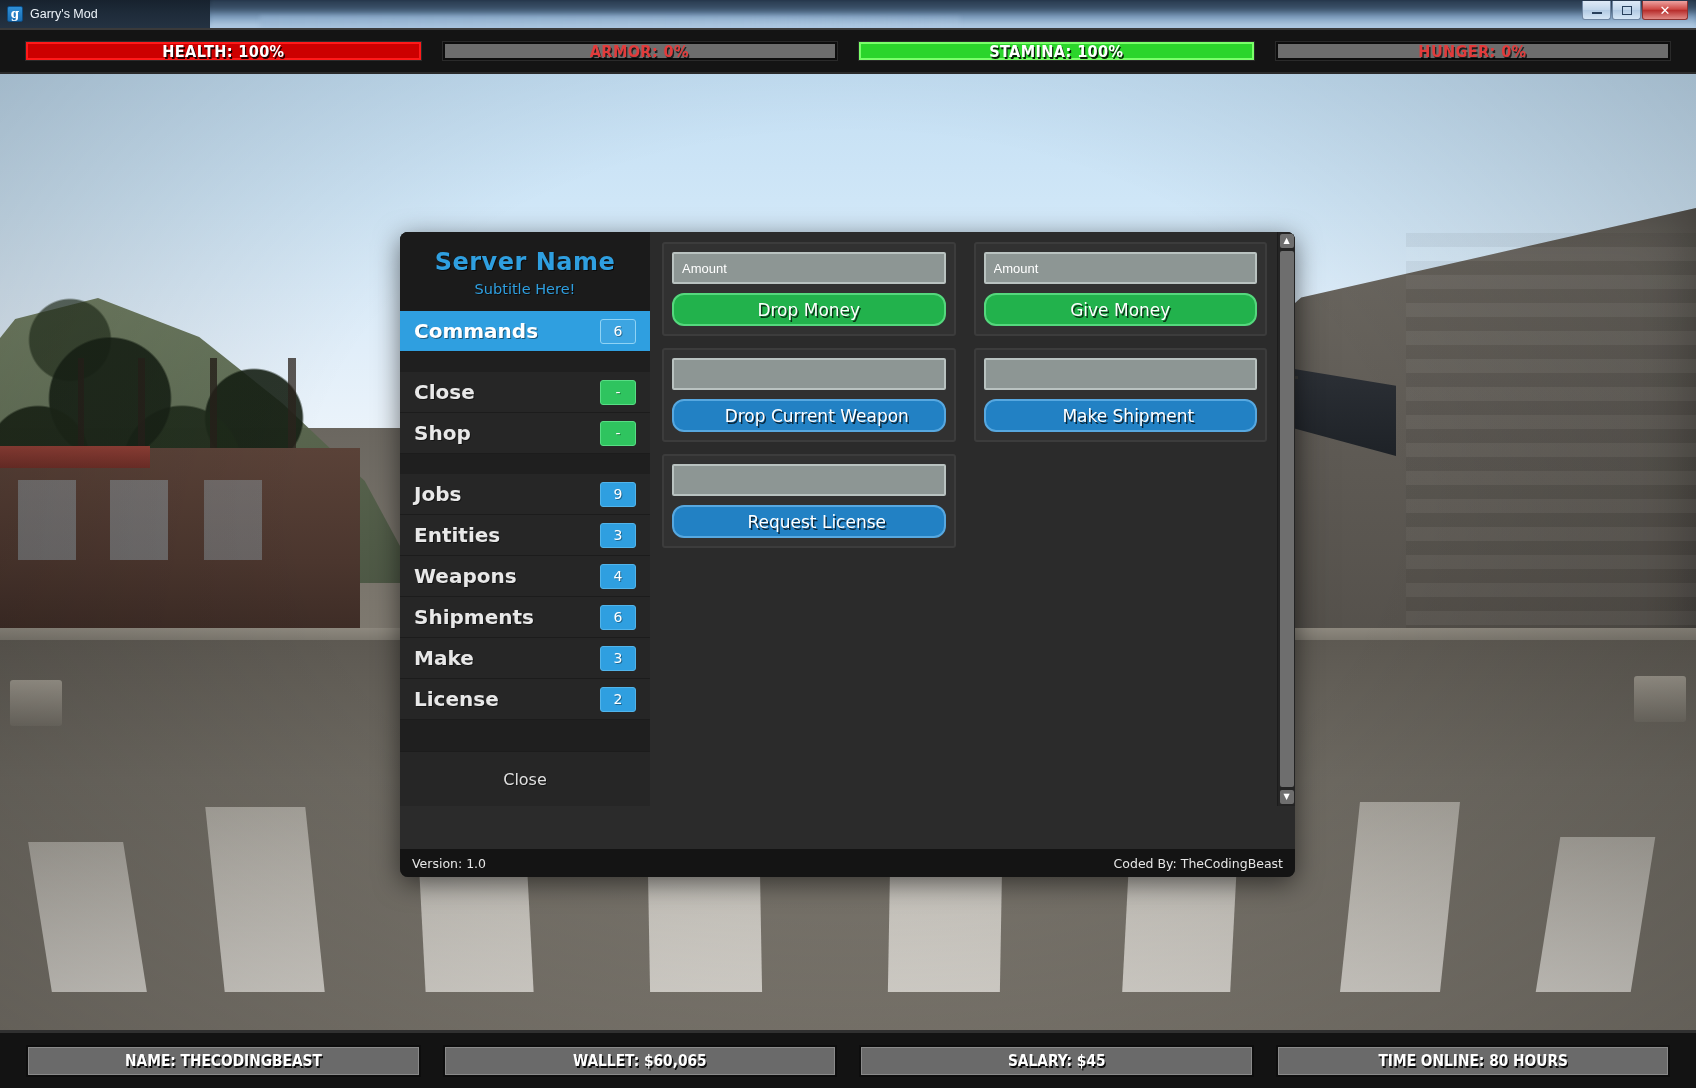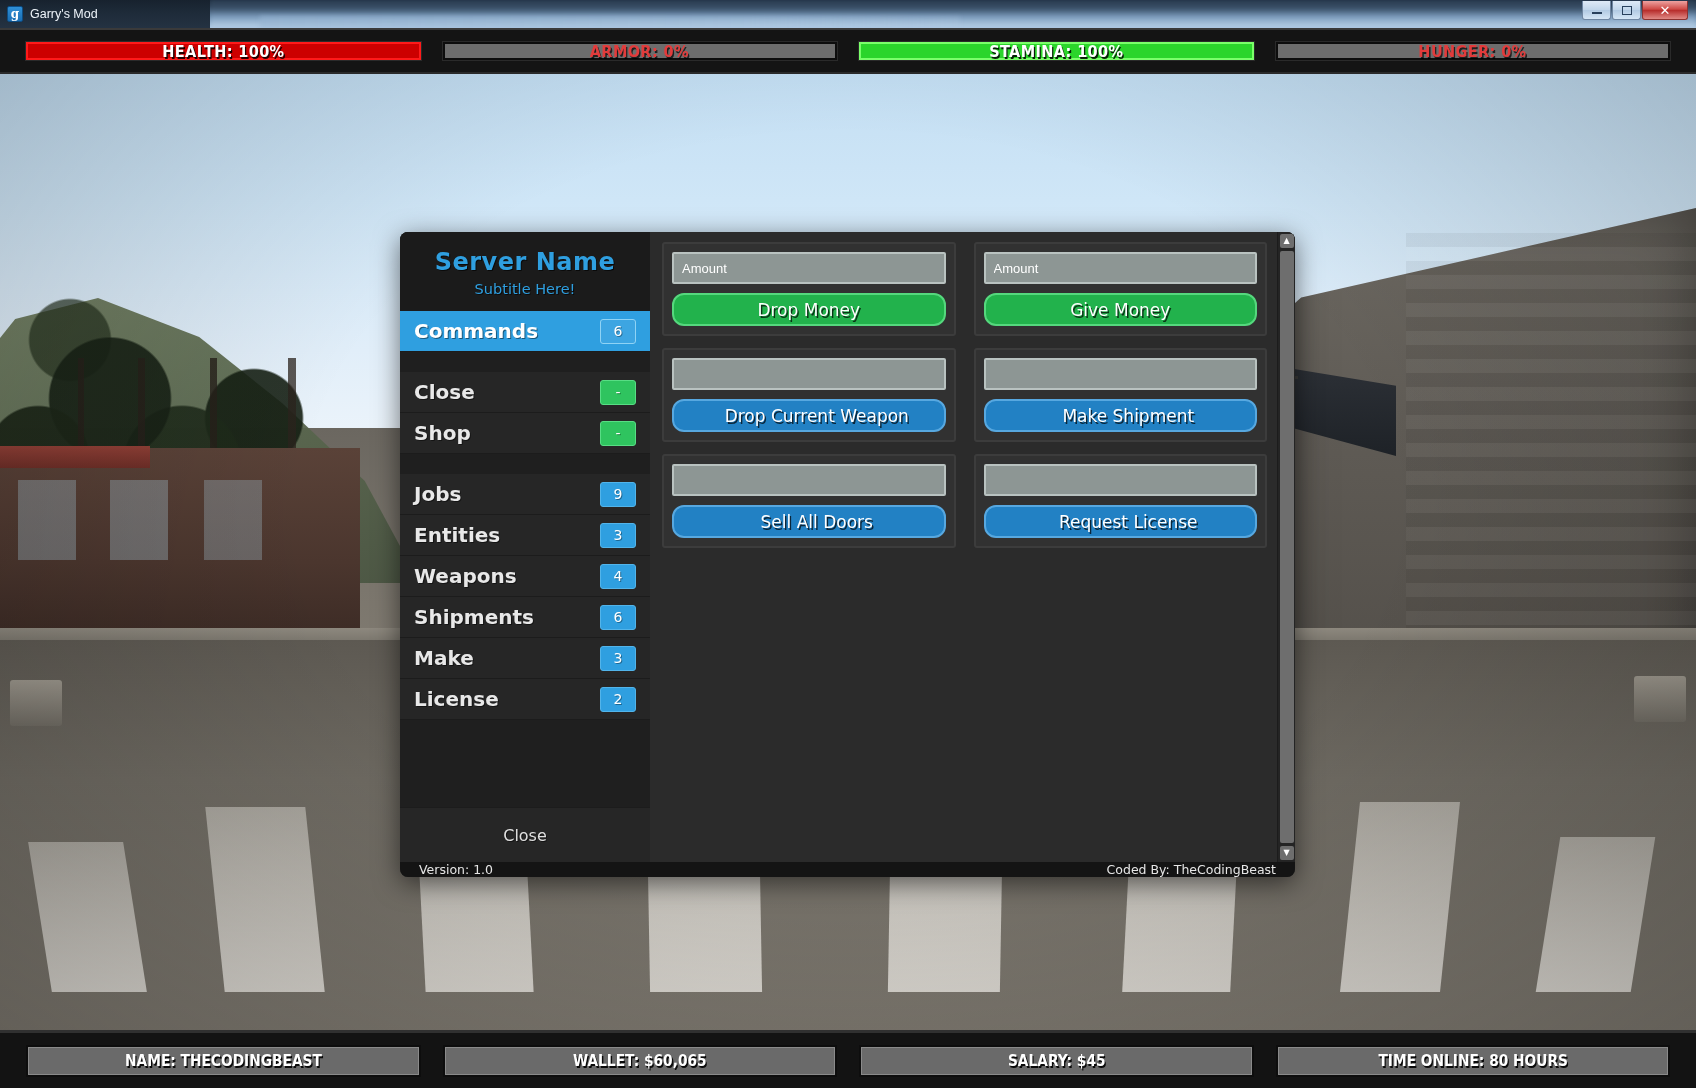--- a/index.html
+++ b/index.html
@@ -487,27 +487,28 @@
   .vs-thumb {
     position: absolute; top: 0; left: 0;
     width: 14px; height: 100%;
     background: #6e6e6e;
     border-radius: 2px;
     cursor: pointer;
   }
 
   
   .menu-footer {
-    height: 15px;
+    height: 28px;
     background: #141414;
     display: flex;
     align-items: center;
     justify-content: space-between;
-    padding: 0 19px;
+    padding: 0 12px;
     flex-shrink: 0;
+    margin-top: 43px;
   }
   .menu-footer span {
     color: #e6e6e6;
     font-family: "DejaVu Sans", sans-serif;
     font-size: 12.5px;
   }
 </style>
 </head>
 <body>
 
@@ -612,21 +613,20 @@
         </div>
       </div>
 
       <div class="content">
         <div class="content-scroll">
           <div class="cmd-grid" id="cmd-grid">
               <div class="cmd-card"><input type="text" class="cmd-input" placeholder="Amount" style=""><button class="cmd-btn btn-green">Drop Money</button></div>
               <div class="cmd-card"><input type="text" class="cmd-input" placeholder="Amount" style=""><button class="cmd-btn btn-green">Give Money</button></div>
               <div class="cmd-card"><input type="text" class="cmd-input" placeholder="" style=""><button class="cmd-btn btn-blue">Drop Current Weapon</button></div>
               <div class="cmd-card"><input type="text" class="cmd-input" placeholder="" style=""><button class="cmd-btn btn-blue">Make Shipment</button></div>
-              <div class="cmd-card"><input type="text" class="cmd-input" placeholder="" style=""><button class="cmd-btn btn-blue">Sell All Doors</button></div>
               <div class="cmd-card"><input type="text" class="cmd-input" placeholder="" style=""><button class="cmd-btn btn-blue">Request License</button></div>
             </div>
         </div>
         <div class="vscroll">
           <div class="vs-arrow">▲</div>
           <div class="vs-track">
             <div class="vs-thumb"></div>
           </div>
           <div class="vs-arrow">▼</div>
         </div>

